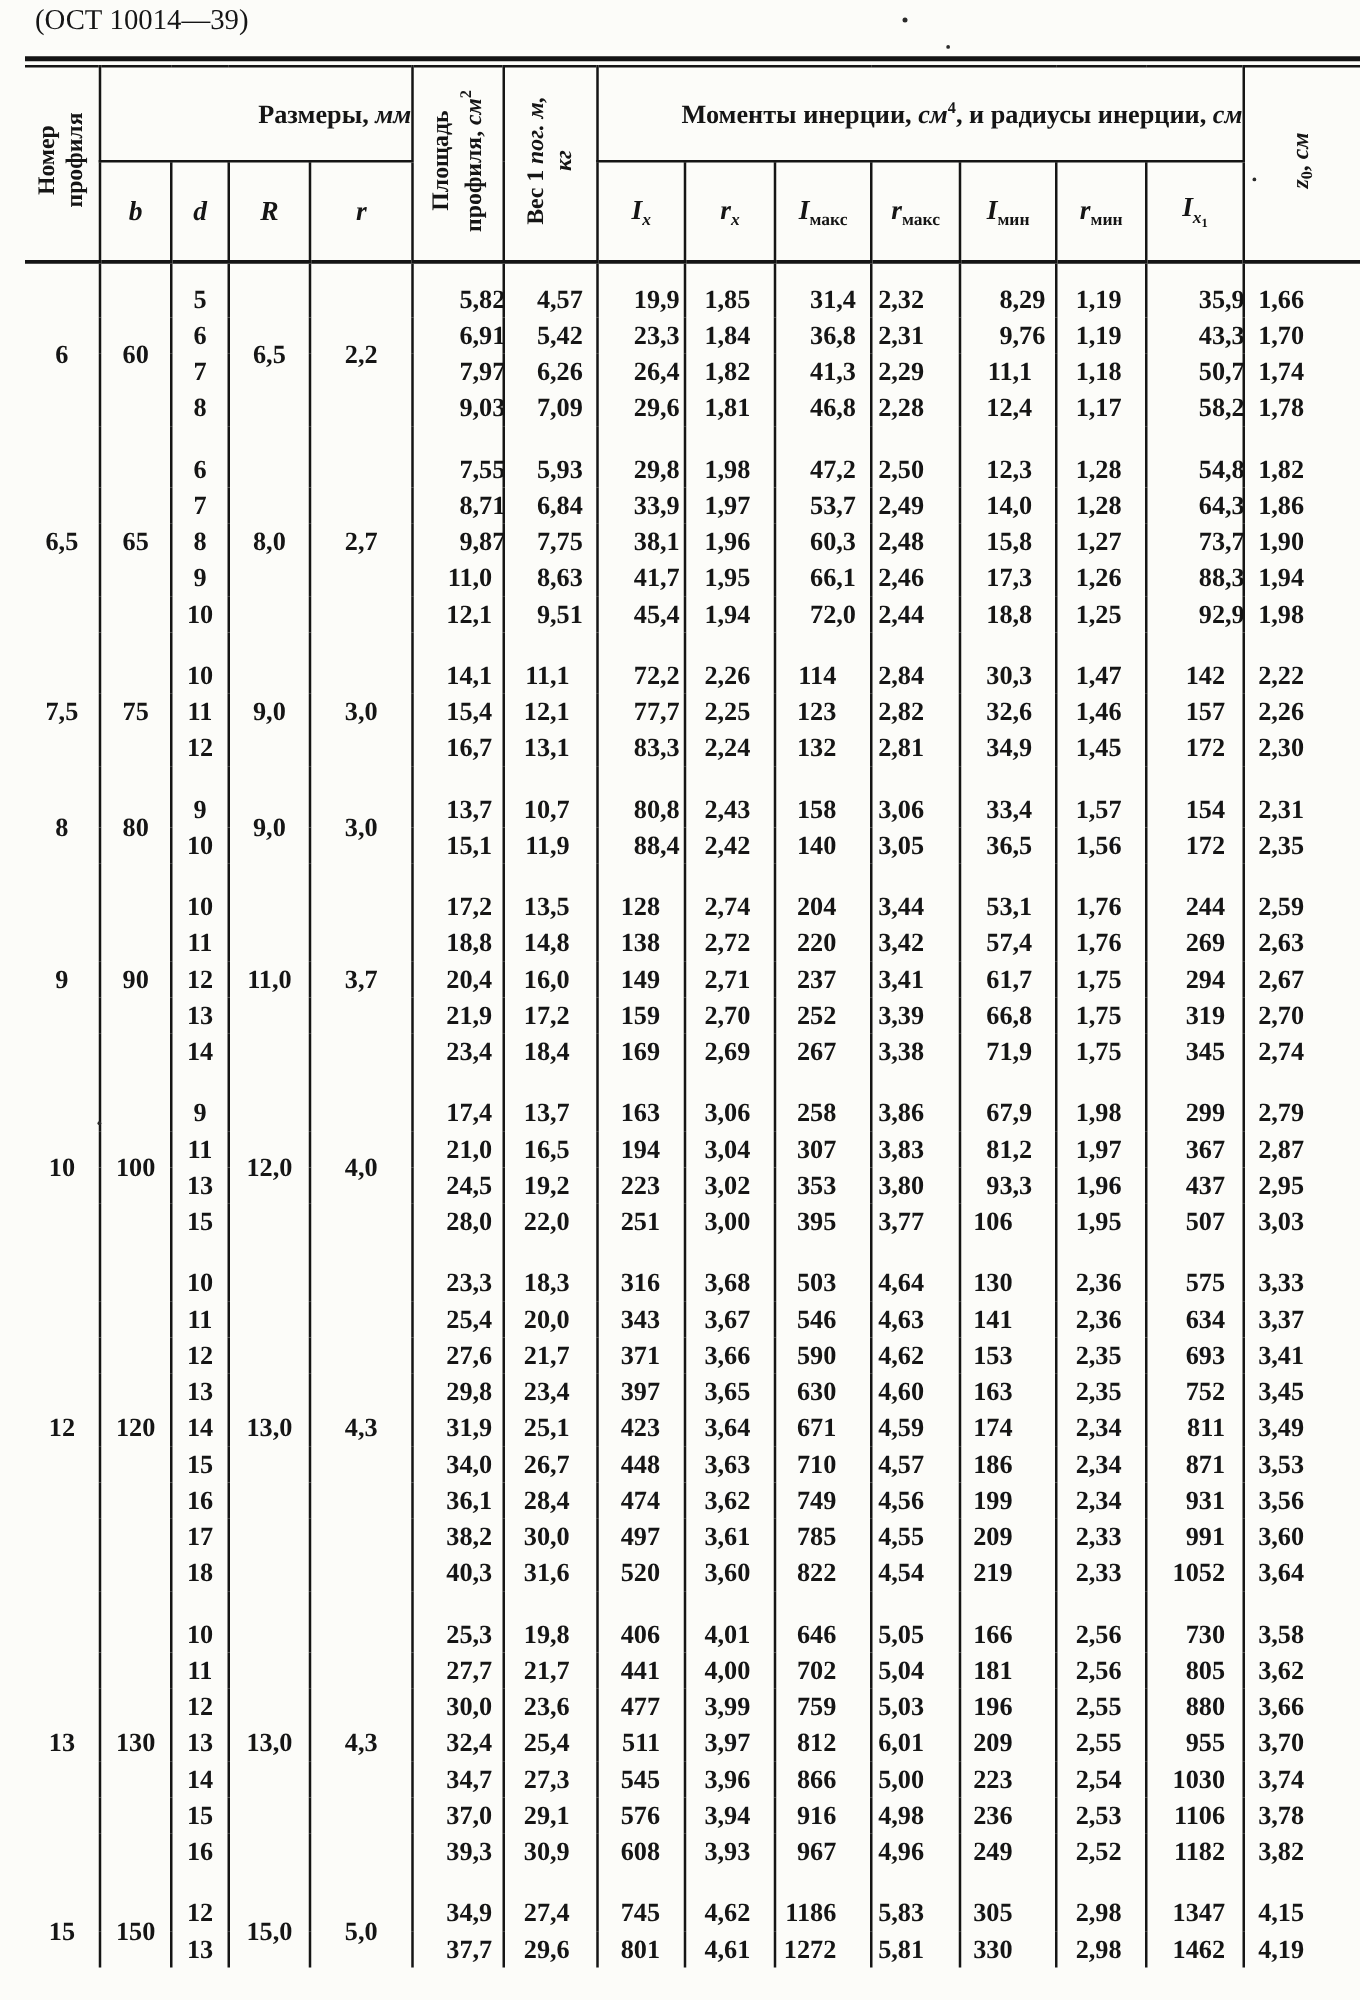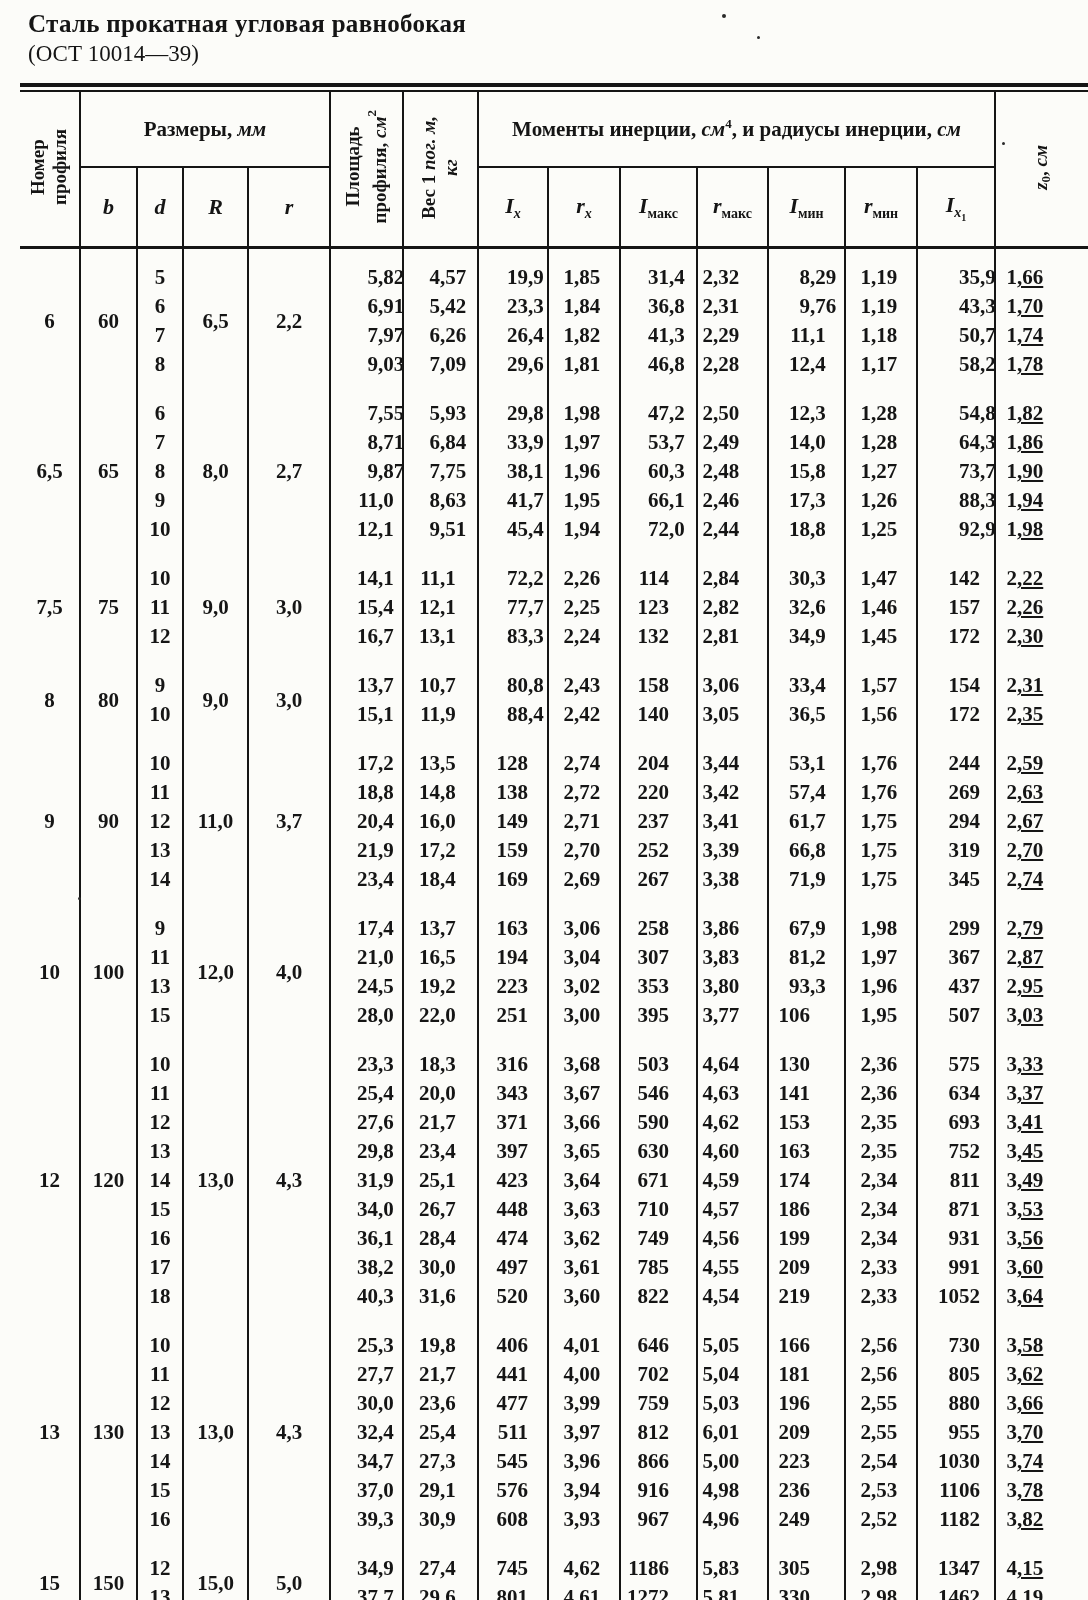--- a/index.html
+++ b/index.html
@@ -16,21 +16,21 @@
     border-top:4px solid #151515; padding-top:3px; }
   table { border-collapse:collapse; table-layout:fixed; width:1068px;
     border-top:2px solid #151515; }
   th,td { padding:0; border-left:2px solid #151515; }
   .no-left { border-left:none !important; }
 
   thead { border-bottom:3px solid #151515; }
   tr.t1 th { height:74px; }
   tr.t2 th { height:78px; border-bottom:3px solid #151515; }
   .vcell { border-bottom:3px solid #151515; text-align:center; vertical-align:middle; font-weight:700; }
-  .grp-h { border-bottom:2px solid #151515; font-size:21px; font-weight:700; text-align:center; vertical-align:middle; }
+  .grp-h { border-bottom:2px solid #151515; font-size:21px; font-weight:700; text-align:right; vertical-align:middle; }
   .grp-h i, .vert i { font-weight:700; }
   .vert { writing-mode:vertical-rl; transform:rotate(180deg); display:inline-block;
     font-size:19px; line-height:1.18; max-height:146px; font-weight:700; }
   .vl { display:block; white-space:nowrap; }
   .vert sup, .grp-h sup { font-size:13px; }
   .vert sub { font-size:13px; }
 
   .sym { font-size:20px; text-align:center; vertical-align:middle; font-weight:700; }
   .sym i { font-size:22px; }
   .sym sub { font-size:14px; line-height:1; font-style:normal; }
@@ -47,29 +47,28 @@
   .c-d .ip { min-width:0; }
   .c-area { padding-left:26px; } .c-area .ip { min-width:21px; }
   .c-wt   { padding-left:15px; } .c-wt .ip   { min-width:21px; }
   .c-ix   { padding-left:17px;  } .c-ix .ip   { min-width:32px; }
   .c-rx   { padding-left:14px; } .c-rx .ip   { min-width:11px; }
   .c-imax { padding-left:6px;  } .c-imax .ip { min-width:42px; }
   .c-rmax { padding-left:4px; } .c-rmax .ip { min-width:11px; }
   .c-imin { padding-left:9px;  } .c-imin .ip { min-width:32px; }
   .c-rmin { padding-left:14px; } .c-rmin .ip { min-width:11px; }
   .c-ix1  { padding-left:20px;margin-left:37px;  } .c-ix1 .ip  { min-width:42px; }
-  .c-z0   { padding-left:10px;text-decoration:underline; } .c-z0 .ip   { min-width:11px; }
+  .c-z0   { padding-left:10px; } .c-z0 .ip   { min-width:11px; }
 
   .speck { position:absolute; background:#2a2a2a; border-radius:50%; }
 </style>
 </head>
 <body>
 
 <div class="page">
-  <div class="title">Сталь прокатная угловая равнобокая</div>
   <div class="subtitle">(ОСТ 10014—39)</div>
 
   <div class="tablewrap">
   <table id="profiles-table">
     <colgroup>
       <col style="width:60px">
           <col style="width:57px">
           <col style="width:46px">
       <col style="width:65px">
           <col style="width:82px">

